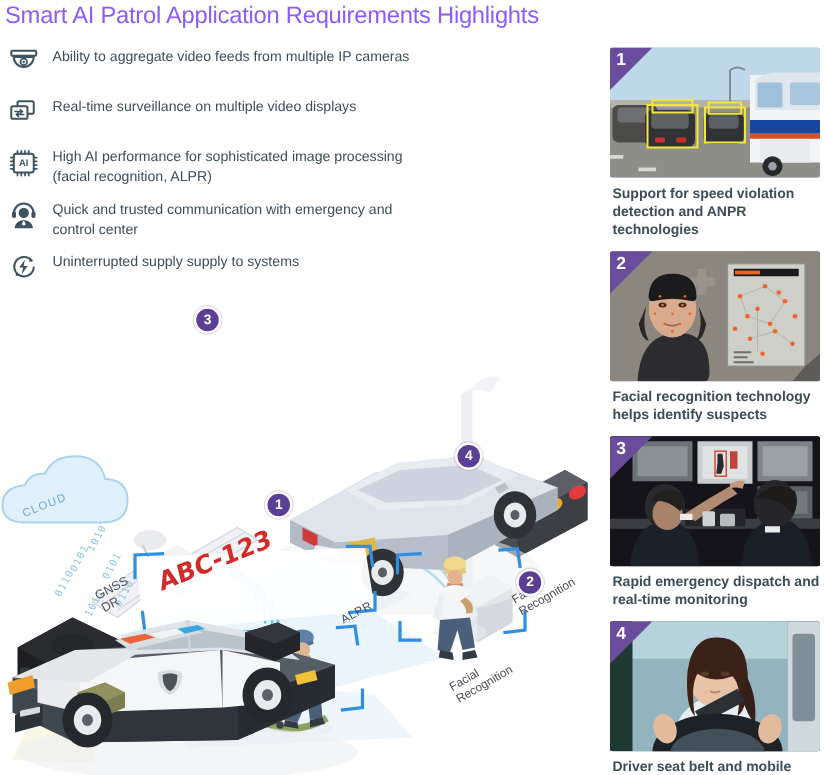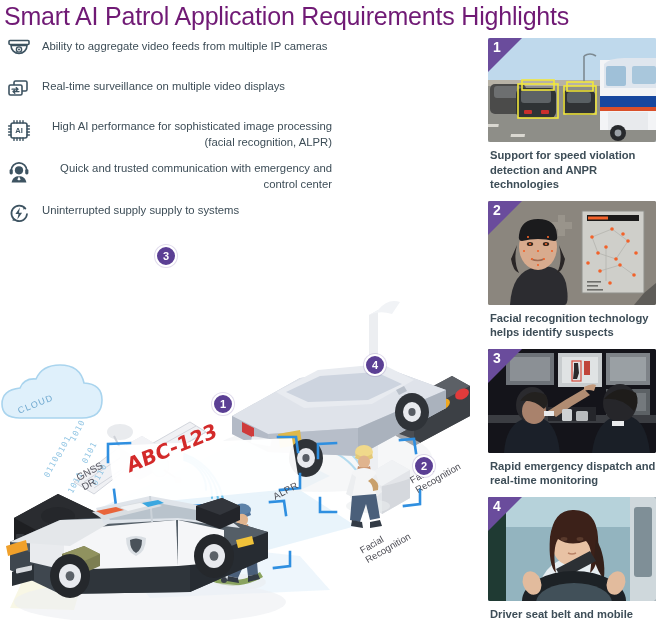--- a/index.html
+++ b/index.html
@@ -8,31 +8,31 @@
     width: 660px; height: 620px;
     background: #ffffff;
     font-family: "Liberation Sans", sans-serif;
     overflow: hidden;
   }
   #page { position: relative; width: 660px; height: 620px; background: #fff; }
 
   
   .page-title {
     position: absolute; left: 4px; top: 2px;
-    font-size: 25px; font-weight: 400; letter-spacing: -0.2px;
-    color: #701a75; white-space: nowrap;
+    font-size: 19px; font-weight: 400; letter-spacing: -0.2px;
+    color: #8b5cf6; white-space: nowrap;
   }
 
   
   .bullets { position: absolute; left: 2px; top: 38px; width: 330px; }
   .bullet-row { position: relative; display: flex; align-items: flex-start; margin-bottom: 10px; }
   .bullet-icon { width: 34px; min-width: 34px; height: 30px; display: flex; align-items: flex-start; justify-content: center; padding-top: 1px; }
   .bullet-text {
     font-size: 11.3px; line-height: 15.5px; color: #3d4d57;
-    padding-left: 6px; padding-top: 1px; text-align: right;
+    padding-left: 6px; padding-top: 1px;
   }
 
   
   .cards { position: absolute; left: 488px; top: 38px; width: 172px; }
   .card { margin-bottom: 7px; }
   .card-photo {
     position: relative; width: 168px; height: 104px;
     overflow: hidden; border-radius: 2px;
   }
   .card-badge {

